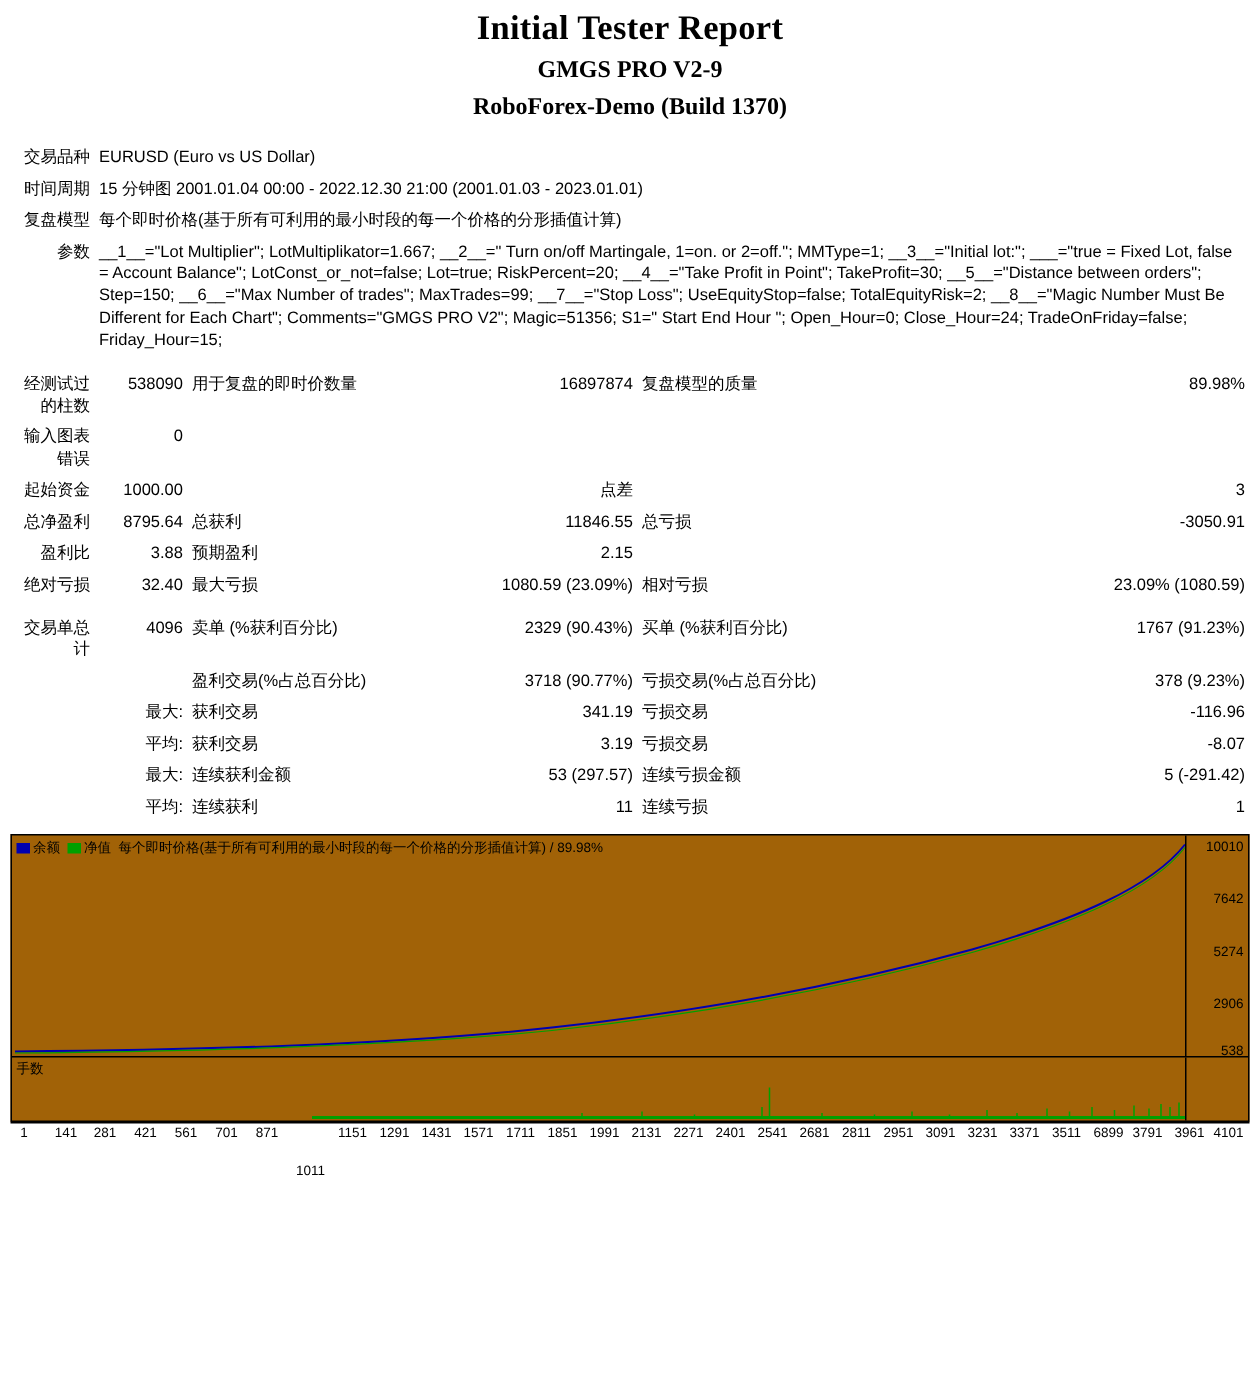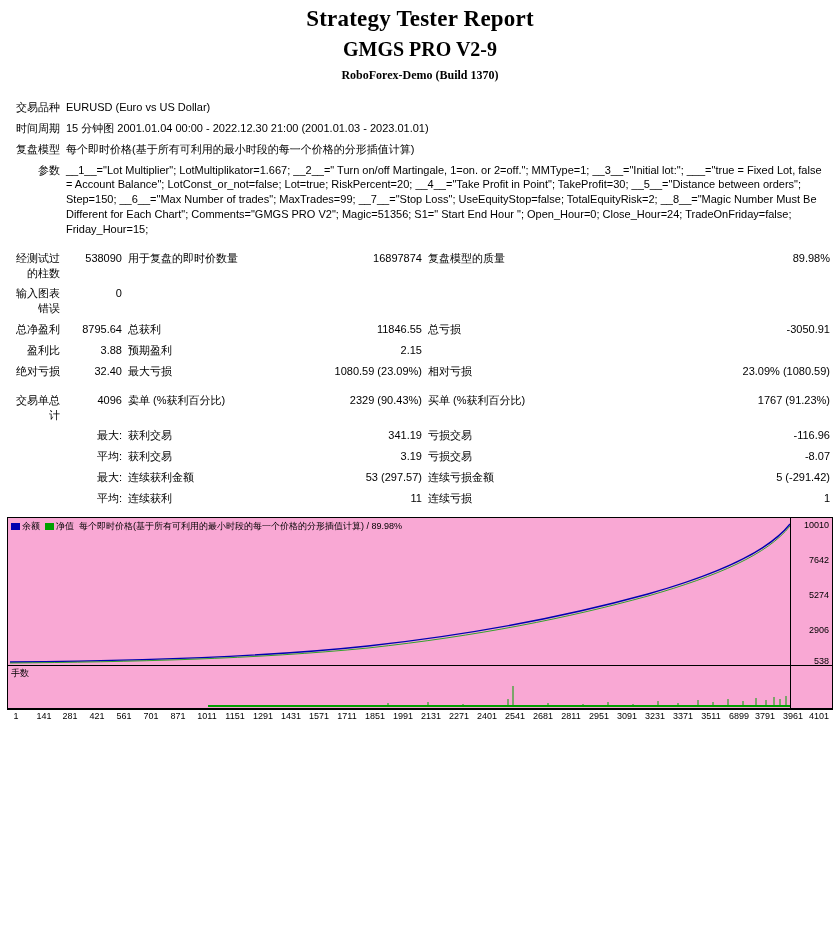--- a/index.html
+++ b/index.html
@@ -25,27 +25,27 @@
   }
   .report-title {
     font-family: "Liberation Serif", serif;
     font-size: 23px;
     font-weight: bold;
     letter-spacing: 0.2px;
     margin: 0;
   }
   .report-subtitle {
     font-family: "Liberation Serif", serif;
-    font-size: 20px;
+    font-size: 16px;
     font-weight: bold;
     margin: 6px 0 0 0;
   }
   .report-broker {
     font-family: "Liberation Serif", serif;
-    font-size: 12px;
+    font-size: 16px;
     font-weight: bold;
     margin: 7px 0 0 0;
   }
   table.main {
     border-collapse: collapse;
     width: 826px;
     margin: 14px auto 0 auto;
     table-layout: fixed;
   }
   table.main td {
@@ -72,21 +72,21 @@
   }
   .spacer-row td { height: 2px; padding: 0; }
 
   
   .chart-wrap {
     width: 826px;
     margin: 8px auto 0 auto;
     border: 1px solid #000000;
     box-sizing: border-box;
     position: relative;
-    background: #f9a8d4;
+    background: #a16207;
   }
   .chart-legend {
     position: absolute;
     top: 2px;
     left: 3px;
     font-size: 9px;
     white-space: nowrap;
     z-index: 5;
   }
   .legend-swatch {
@@ -146,21 +146,21 @@
     transform: translateX(-50%);
   }
   svg { display: block; }
 </style>
 </head>
 <body>
 
 <div class="page">
 
   <div class="title-block">
-    <h1 class="report-title">Strategy Tester Report</h1>
+    <h1 class="report-title">Initial Tester Report</h1>
     <div class="report-subtitle">GMGS PRO V2-9</div>
     <div class="report-broker">RoboForex-Demo (Build 1370)</div>
   </div>
 
   <table class="main">
     <colgroup>
       <col style="width:56px">
       <col style="width:62px">
       <col style="width:168px">
       <col style="width:132px">
@@ -199,20 +199,28 @@
       </tr>
       <tr>
         <td class="lbl">输入图表错误</td>
         <td class="num">0</td>
         <td class="lft"></td>
         <td class="num"></td>
         <td class="lft"></td>
         <td class="num"></td>
       </tr>
       <tr>
+        <td class="lbl">起始资金</td>
+        <td class="num">1000.00</td>
+        <td class="lft"></td>
+        <td class="num">点差</td>
+        <td class="lft"></td>
+        <td class="num">3</td>
+      </tr>
+      <tr>
         <td class="lbl">总净盈利</td>
         <td class="num">8795.64</td>
         <td class="lft">总获利</td>
         <td class="num">11846.55</td>
         <td class="lft">总亏损</td>
         <td class="num">-3050.91</td>
       </tr>
       <tr>
         <td class="lbl">盈利比</td>
         <td class="num">3.88</td>
@@ -234,20 +242,28 @@
           <td colspan="6"></td>
         </tr>
 
       <tr>
         <td class="lbl">交易单总计</td>
         <td class="num">4096</td>
         <td class="lft">卖单 (%获利百分比)</td>
         <td class="num">2329 (90.43%)</td>
         <td class="lft">买单 (%获利百分比)</td>
         <td class="num">1767 (91.23%)</td>
+      </tr>
+      <tr>
+        <td class="lbl"></td>
+        <td class="num"></td>
+        <td class="lft">盈利交易(%占总百分比)</td>
+        <td class="num">3718 (90.77%)</td>
+        <td class="lft">亏损交易(%占总百分比)</td>
+        <td class="num">378 (9.23%)</td>
       </tr>
       <tr>
         <td class="lbl"></td>
         <td class="num">最大:</td>
         <td class="lft">获利交易</td>
         <td class="num">341.19</td>
         <td class="lft">亏损交易</td>
         <td class="num">-116.96</td>
       </tr>
       <tr>
@@ -328,21 +344,21 @@
   </div>
 
   <div class="xaxis">
     <div class="xtick" style="left:9px;">1</div>
     <div class="xtick" style="left:37px;">141</div>
     <div class="xtick" style="left:63px;">281</div>
     <div class="xtick" style="left:90px;">421</div>
     <div class="xtick" style="left:117px;">561</div>
     <div class="xtick" style="left:144px;">701</div>
     <div class="xtick" style="left:171px;">871</div>
-    <div class="xtick" style="left:200px;">1011</div>
+    <div class="xtick" style="left:200px;margin-top:25px;">1011</div>
     <div class="xtick" style="left:228px;">1151</div>
     <div class="xtick" style="left:256px;">1291</div>
     <div class="xtick" style="left:284px;">1431</div>
     <div class="xtick" style="left:312px;">1571</div>
     <div class="xtick" style="left:340px;">1711</div>
     <div class="xtick" style="left:368px;">1851</div>
     <div class="xtick" style="left:396px;">1991</div>
     <div class="xtick" style="left:424px;">2131</div>
     <div class="xtick" style="left:452px;">2271</div>
     <div class="xtick" style="left:480px;">2401</div>

